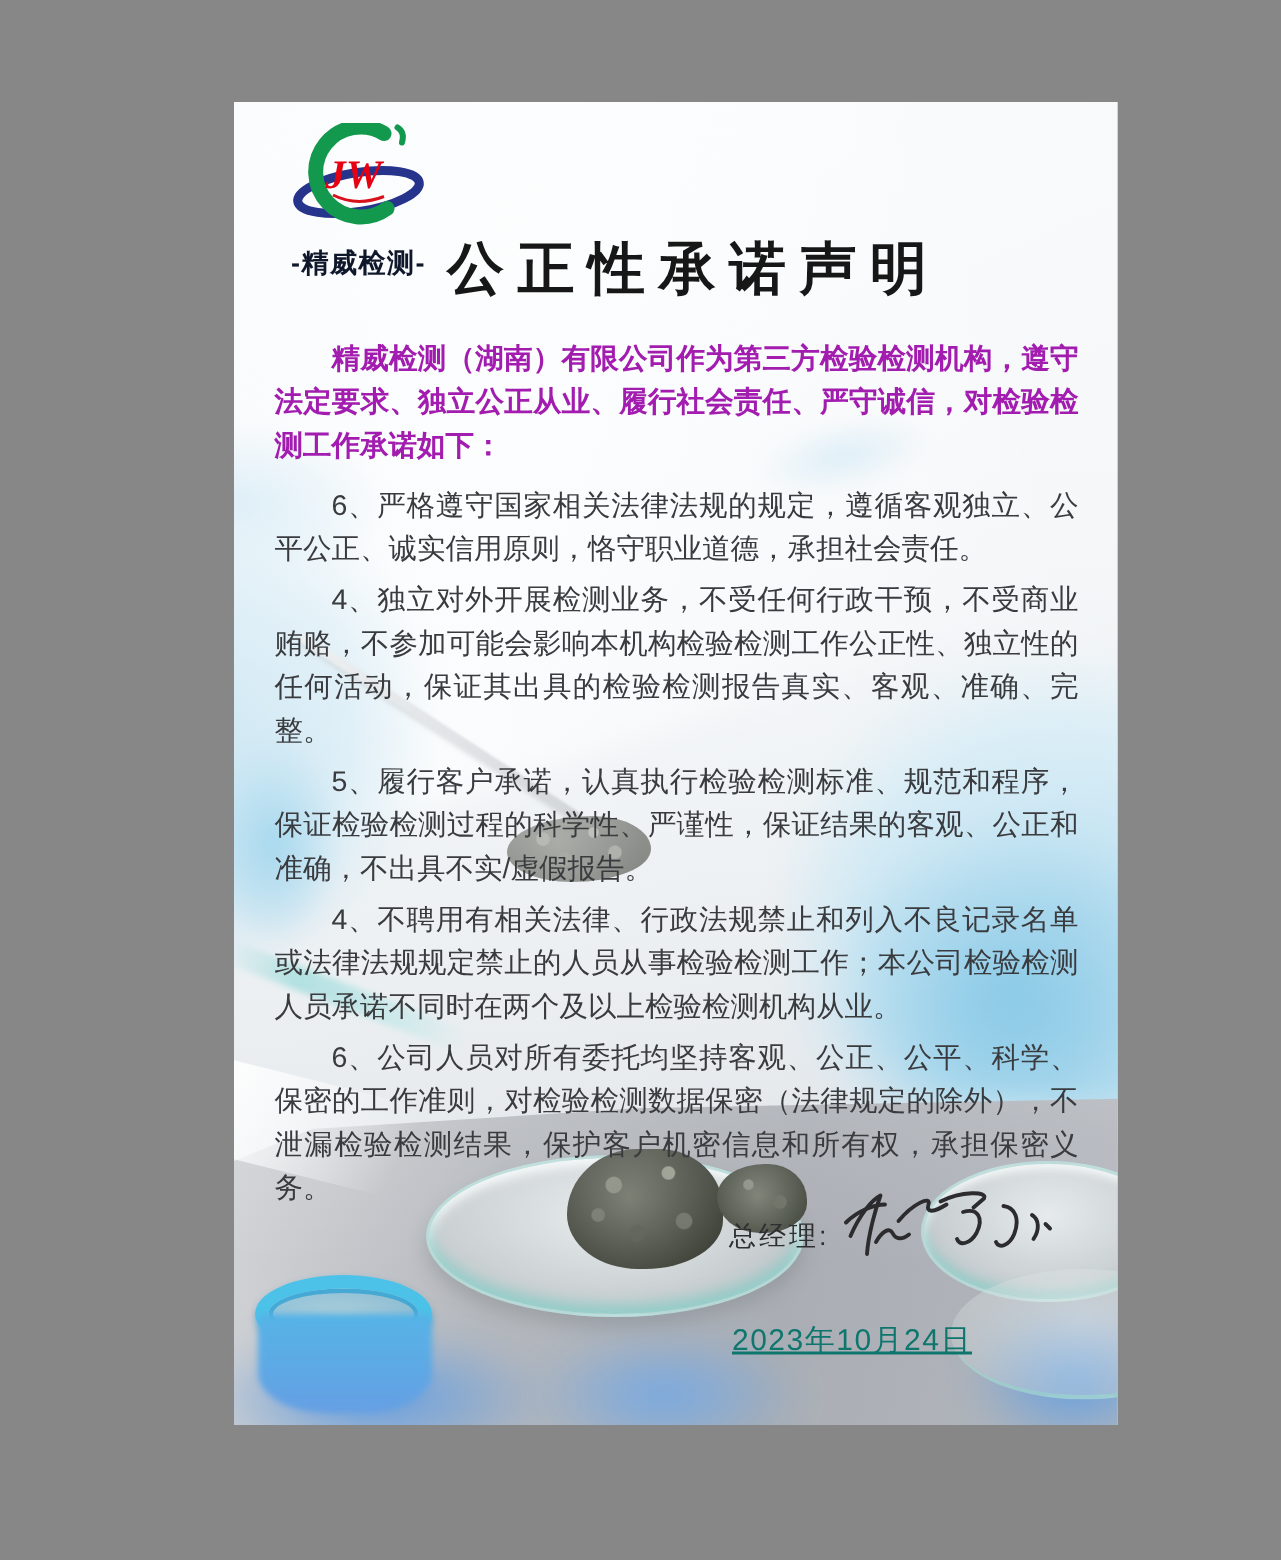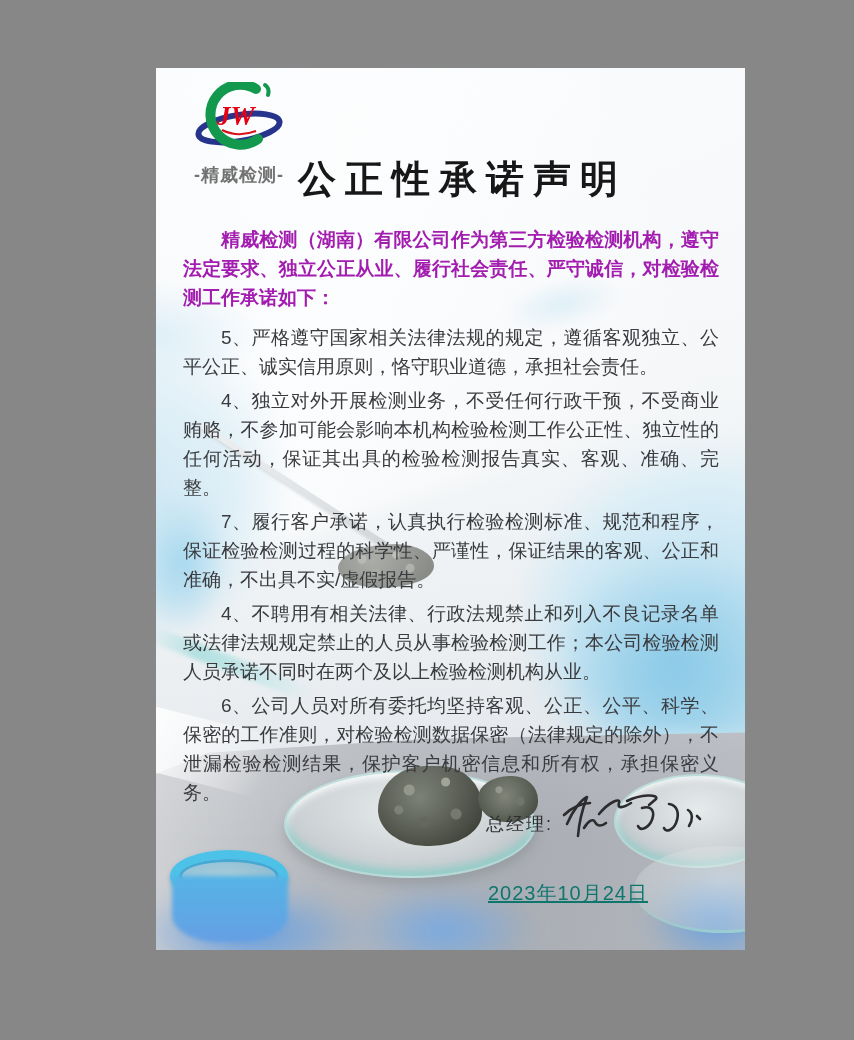--- a/index.html
+++ b/index.html
@@ -101,21 +101,21 @@
   .wash{inset:0;
     background:linear-gradient(180deg,
       rgba(252,253,254,.70) 0%,rgba(252,253,254,.66) 30%,
       rgba(250,252,253,.52) 50%,rgba(250,252,253,.30) 66%,
       rgba(250,252,253,.10) 78%,rgba(250,252,253,0) 88%);}
   
   .content{inset:0;}
   .logo-block{left:22px;top:14px;width:122px;text-align:center;}
   .logo-block svg{position:static;display:block;margin:0 auto;}
   .jw-text{font-family:"Liberation Serif","DejaVu Serif",serif;font-style:italic;font-weight:bold;}
-  .logo-name{position:static;display:block;font-size:18px;font-weight:bold;color:#737373;
+  .logo-name{position:static;display:block;font-size:18px;font-weight:bold;color:#0f172a;
     letter-spacing:1px;margin-top:1px;white-space:nowrap;}
   .doc-title{left:0;right:0;top:86px;margin:0;text-align:center;
     font-family:"Liberation Serif","DejaVu Serif",serif;font-weight:700;
     font-size:38px;letter-spacing:9px;padding-left:24px;color:#171717;}
   .body-text{left:27px;width:536px;top:157px;font-size:19px;line-height:29px;
     color:#3a3b3e;text-align:justify;}
   .body-text p{position:static;margin:0 0 5px;text-indent:2em;}
   .body-text p.intro{font-weight:700;color:#a21caf;margin-bottom:11px;}
   .sign-row{left:330px;top:724px;height:64px;display:flex;align-items:center;}
   .sign-row *{position:static;}
@@ -164,23 +164,23 @@
           <text x="39" y="43" class="jw-text" font-size="27" fill="#e60012">JW</text>
           <path d="M44 48 q 16 8 34 1" fill="none" stroke="#d8121a" stroke-width="2"></path>
         </svg>
         <span class="logo-name">-精威检测-</span>
       </div>
 
       <h1 class="doc-title">公正性承诺声明</h1>
 
       <div class="body-text">
         <p class="intro">精威检测（湖南）有限公司作为第三方检验检测机构，遵守法定要求、独立公正从业、履行社会责任、严守诚信，对检验检测工作承诺如下：</p>
-        <p>5、严格遵守国家相关法律法规的规定，遵循客观独立、公平公正、诚实信用原则，恪守职业道德，承担社会责任。</p>
+        <p>6、严格遵守国家相关法律法规的规定，遵循客观独立、公平公正、诚实信用原则，恪守职业道德，承担社会责任。</p>
         <p>4、独立对外开展检测业务，不受任何行政干预，不受商业贿赂，不参加可能会影响本机构检验检测工作公正性、独立性的任何活动，保证其出具的检验检测报告真实、客观、准确、完整。</p>
-        <p>7、履行客户承诺，认真执行检验检测标准、规范和程序，保证检验检测过程的科学性、严谨性，保证结果的客观、公正和准确，不出具不实/虚假报告。</p>
+        <p>5、履行客户承诺，认真执行检验检测标准、规范和程序，保证检验检测过程的科学性、严谨性，保证结果的客观、公正和准确，不出具不实/虚假报告。</p>
         <p>4、不聘用有相关法律、行政法规禁止和列入不良记录名单或法律法规规定禁止的人员从事检验检测工作；本公司检验检测人员承诺不同时在两个及以上检验检测机构从业。</p>
         <p>6、公司人员对所有委托均坚持客观、公正、公平、科学、保密的工作准则，对检验检测数据保密（法律规定的除外），不泄漏检验检测结果，保护客户机密信息和所有权，承担保密义务。</p>
       </div>
 
       <div class="sign-row">
         <span class="sign-label">总经理:</span>
         <svg class="signature-svg" width="150" height="62" viewBox="0 0 150 62">
           <g fill="none" stroke="#2c2c2f" stroke-width="2.6" stroke-linecap="round" stroke-linejoin="round">
             <path d="M10 36 C16 22 24 12 30 9 C27 17 22 34 21 48"></path>
             <path d="M7 27 C15 19 26 15 33 15"></path>

